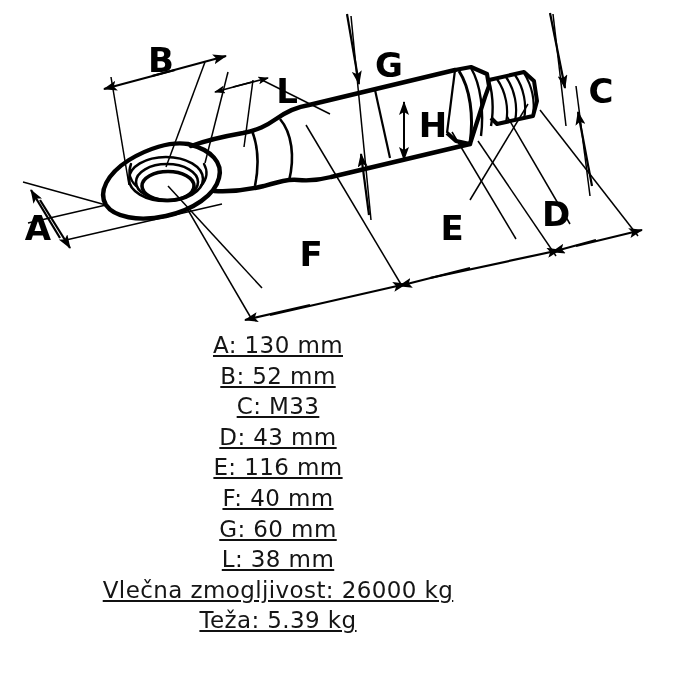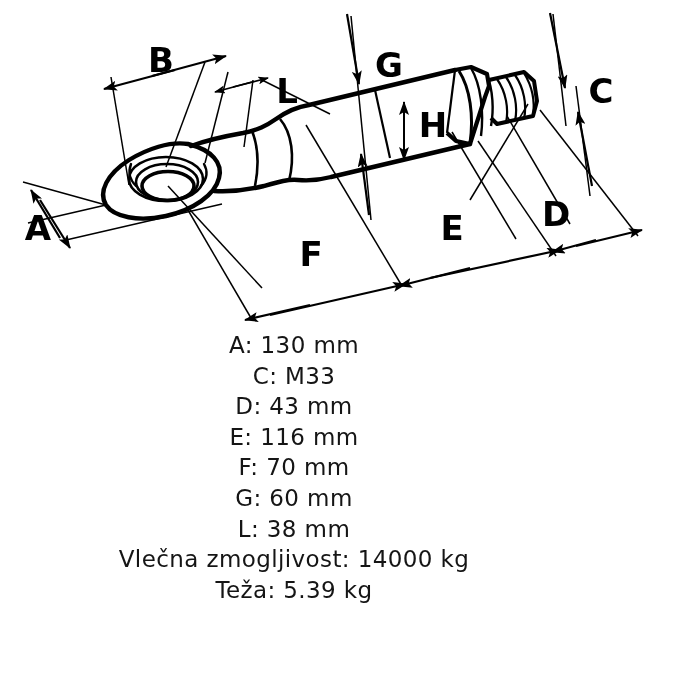--- a/index.html
+++ b/index.html
@@ -19,26 +19,27 @@
   #drawing-svg {
     position: absolute;
     left: 0;
     top: 0;
     width: 700px;
     height: 700px;
     display: block;
   }
   .spec-list {
     position: absolute;
-    left: 16px;
+    left: 0;
     top: 330px;
     width: 556px;
     text-align: center;
     color: #111111;
     font-family: "DejaVu Sans", "Liberation Sans", sans-serif;
+    text-decoration: underline;
   }
   .spec-line {
     display: block;
     font-size: 23px;
     line-height: 30.6px;
     letter-spacing: 0.4px;
     white-space: nowrap;
     color: #151515;
     font-weight: 400;
   }
@@ -188,23 +189,24 @@
     <text class="dimlabel" x="433" y="137" text-anchor="middle">H</text>
     <text class="dimlabel" x="38" y="240" text-anchor="middle">A</text>
     <text class="dimlabel" x="311" y="266" text-anchor="middle">F</text>
     <text class="dimlabel" x="452" y="240" text-anchor="middle">E</text>
     <text class="dimlabel" x="556" y="226" text-anchor="middle">D</text>
 
   </svg>
 
   <div class="spec-list">
     <span class="spec-line">A: 130 mm</span>
+    <span class="spec-line">B: 52 mm</span>
     <span class="spec-line">C: M33</span>
     <span class="spec-line">D: 43 mm</span>
     <span class="spec-line">E: 116 mm</span>
-    <span class="spec-line">F: 70 mm</span>
+    <span class="spec-line">F: 40 mm</span>
     <span class="spec-line">G: 60 mm</span>
     <span class="spec-line">L: 38 mm</span>
-    <span class="spec-line">Vlečna zmogljivost: 14000 kg</span>
+    <span class="spec-line">Vlečna zmogljivost: 26000 kg</span>
     <span class="spec-line">Teža: 5.39 kg</span>
   </div>
 
 </div>
 
 </body></html>

